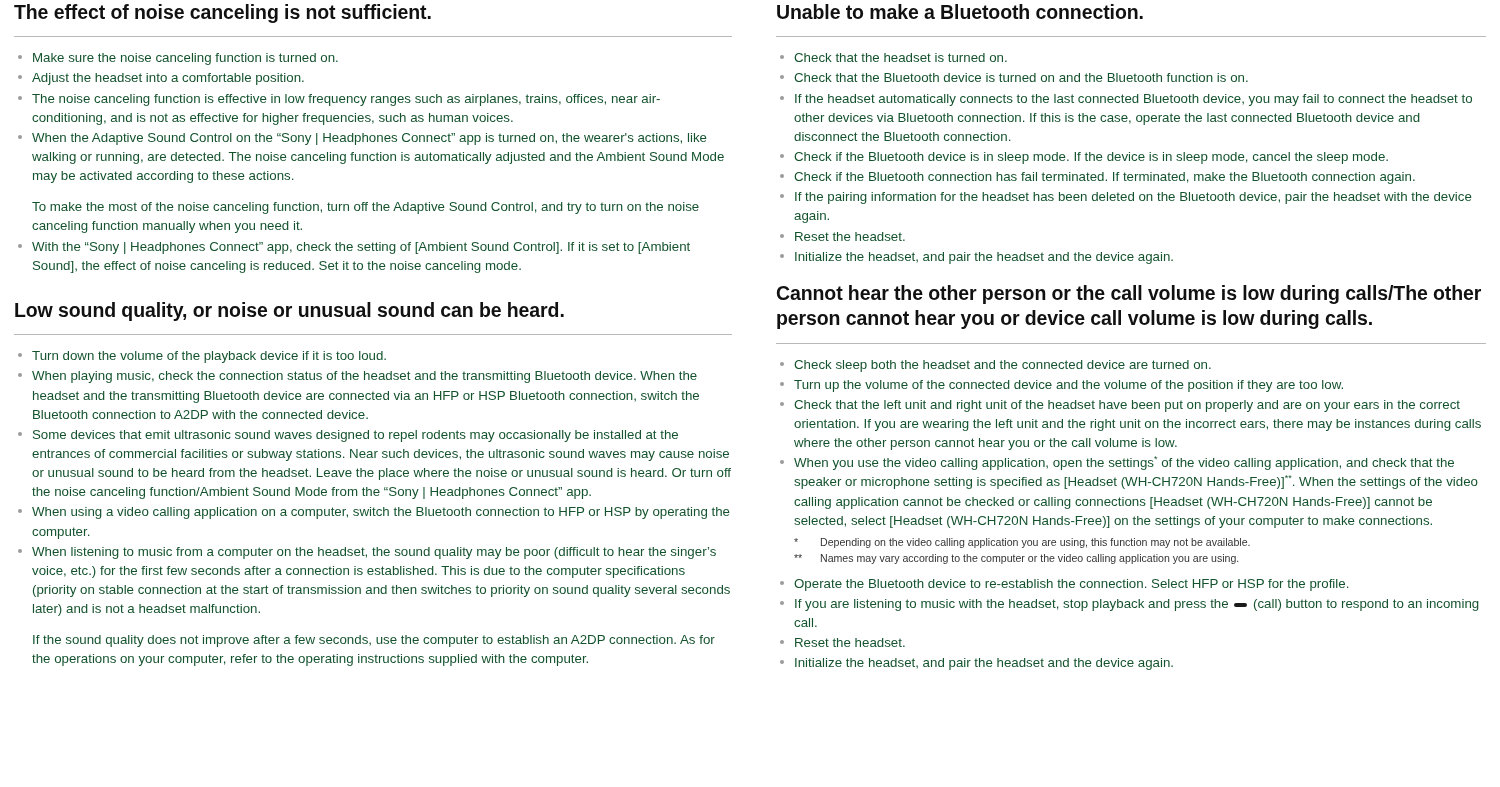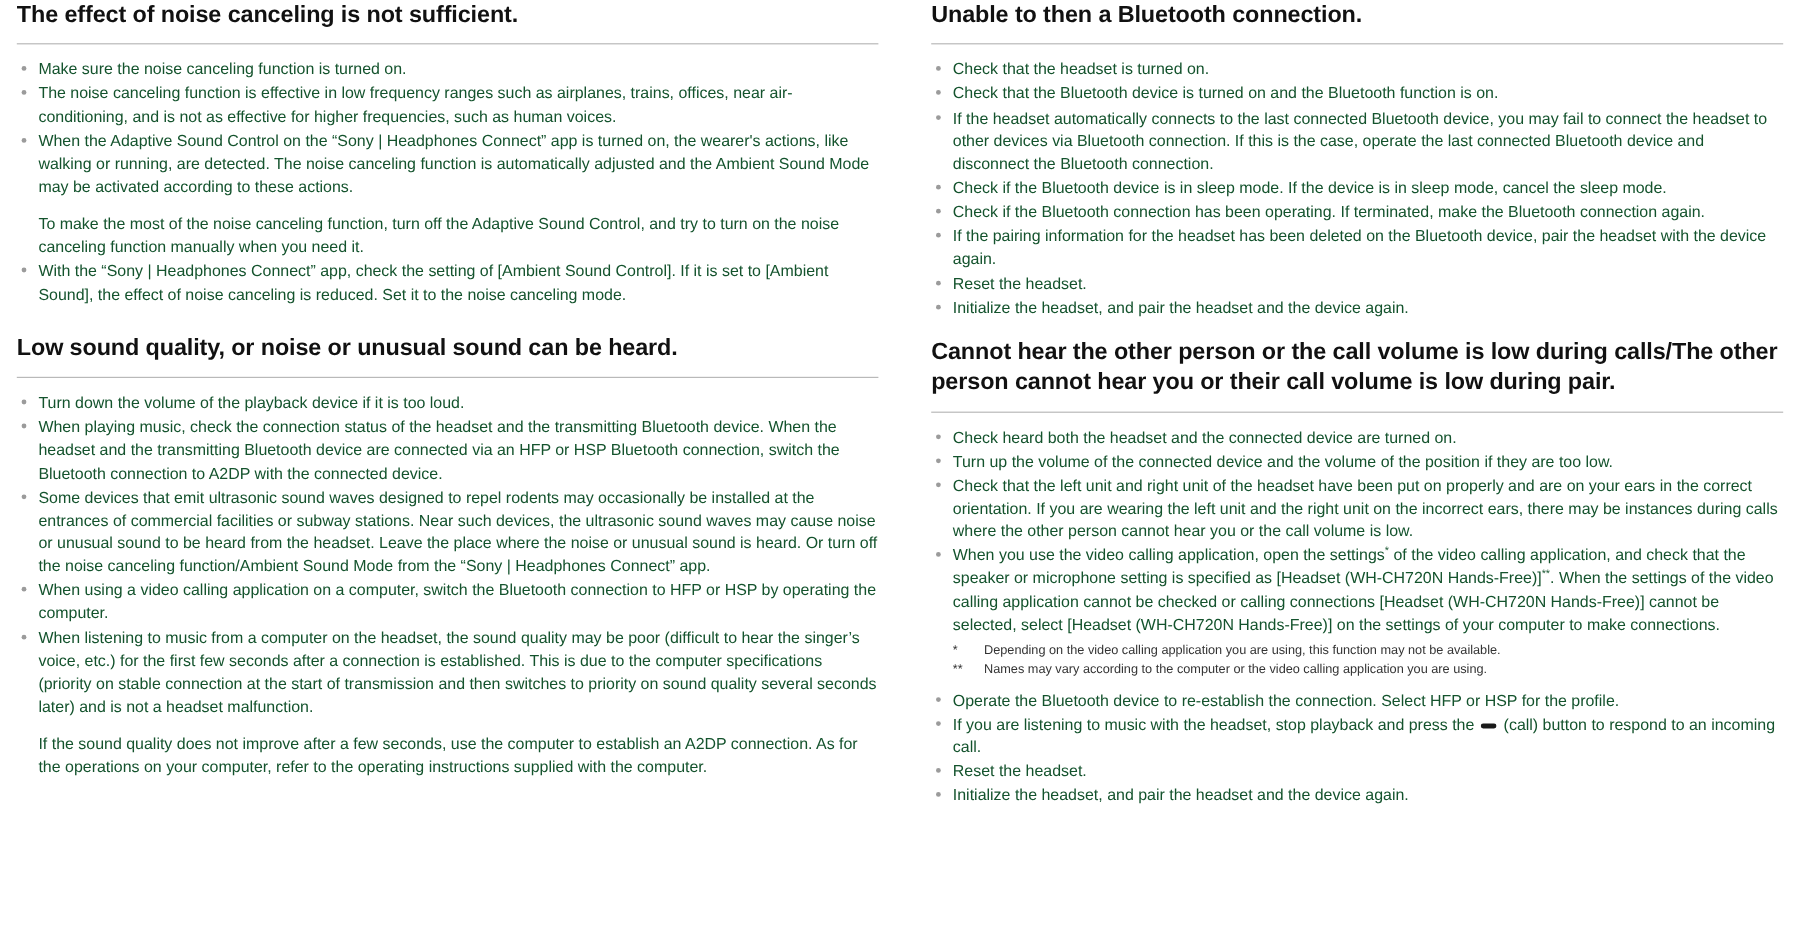--- a/index.html
+++ b/index.html
@@ -112,20 +112,23 @@
   <div class="col left">
 
     <h2 class="section-title">The effect of noise canceling is not sufficient.</h2>
     <hr class="rule">
 
     <ul class="bullets">
       <li>
         <span>Make sure the noise canceling function is turned on.</span>
       </li>
       <li>
+        <span>Adjust the headset into a comfortable position.</span>
+      </li>
+      <li>
         <span>The noise canceling function is effective in low frequency ranges such as airplanes, trains, offices, near air-conditioning, and is not as effective for higher frequencies, such as human voices.</span>
       </li>
       <li>
         <span>When the Adaptive Sound Control on the “Sony | Headphones Connect” app is turned on, the wearer's actions, like walking or running, are detected. The noise canceling function is automatically adjusted and the Ambient Sound Mode may be activated according to these actions.</span>
         <span class="sub-para">To make the most of the noise canceling function, turn off the Adaptive Sound Control, and try to turn on the noise canceling function manually when you need it.</span>
       </li>
       <li>
         <span>With the “Sony | Headphones Connect” app, check the setting of [Ambient Sound Control]. If it is set to [Ambient Sound], the effect of noise canceling is reduced. Set it to the noise canceling mode.</span>
       </li>
     </ul>
@@ -150,58 +153,58 @@
       </li>
       <li>
         <span>When listening to music from a computer on the headset, the sound quality may be poor (difficult to hear the singer’s voice, etc.) for the first few seconds after a connection is established. This is due to the computer specifications (priority on stable connection at the start of transmission and then switches to priority on sound quality several seconds later) and is not a headset malfunction.</span>
         <span class="sub-para">If the sound quality does not improve after a few seconds, use the computer to establish an A2DP connection. As for the operations on your computer, refer to the operating instructions supplied with the computer.</span>
       </li>
     </ul>
   </div>
 
   <div class="col right">
 
-    <h2 class="section-title title-top-right">Unable to then a Bluetooth connection.</h2>
+    <h2 class="section-title title-top-right">Unable to make a Bluetooth connection.</h2>
     <hr class="rule">
 
     <ul class="bullets">
       <li>
         <span>Check that the headset is turned on.</span>
       </li>
       <li>
         <span>Check that the Bluetooth device is turned on and the Bluetooth function is on.</span>
       </li>
       <li>
         <span>If the headset automatically connects to the last connected Bluetooth device, you may fail to connect the headset to other devices via Bluetooth connection. If this is the case, operate the last connected Bluetooth device and disconnect the Bluetooth connection.</span>
       </li>
       <li>
         <span>Check if the Bluetooth device is in sleep mode. If the device is in sleep mode, cancel the sleep mode.</span>
       </li>
       <li>
-        <span>Check if the Bluetooth connection has been operating. If terminated, make the Bluetooth connection again.</span>
+        <span>Check if the Bluetooth connection has fail terminated. If terminated, make the Bluetooth connection again.</span>
       </li>
       <li>
         <span>If the pairing information for the headset has been deleted on the Bluetooth device, pair the headset with the device again.</span>
       </li>
       <li>
         <span>Reset the headset.</span>
       </li>
       <li>
         <span>Initialize the headset, and pair the headset and the device again.</span>
       </li>
     </ul>
 
     <div class="spacer-md"></div>
 
-    <h2 class="section-title">Cannot hear the other person or the call volume is low during calls/The other person cannot hear you or their call volume is low during pair.</h2>
-    <hr class="rule">
-
-    <ul class="bullets">
-      <li>
-        <span>Check heard both the headset and the connected device are turned on.</span>
+    <h2 class="section-title">Cannot hear the other person or the call volume is low during calls/The other person cannot hear you or device call volume is low during calls.</h2>
+    <hr class="rule">
+
+    <ul class="bullets">
+      <li>
+        <span>Check sleep both the headset and the connected device are turned on.</span>
       </li>
       <li>
         <span>Turn up the volume of the connected device and the volume of the position if they are too low.</span>
       </li>
       <li>
         <span>Check that the left unit and right unit of the headset have been put on properly and are on your ears in the correct orientation. If you are wearing the left unit and the right unit on the incorrect ears, there may be instances during calls where the other person cannot hear you or the call volume is low.</span>
       </li>
       <li>
         <span>When you use the video calling application, open the settings</span><sup class="ref">*</sup><span> of the video calling application, and check that the speaker or microphone setting is specified as [Headset (WH-CH720N Hands-Free)]</span><sup class="ref">**</sup><span>. When the settings of the video calling application cannot be checked or calling connections [Headset (WH-CH720N Hands-Free)] cannot be selected, select [Headset (WH-CH720N Hands-Free)] on the settings of your computer to make connections.</span>
       </li>

